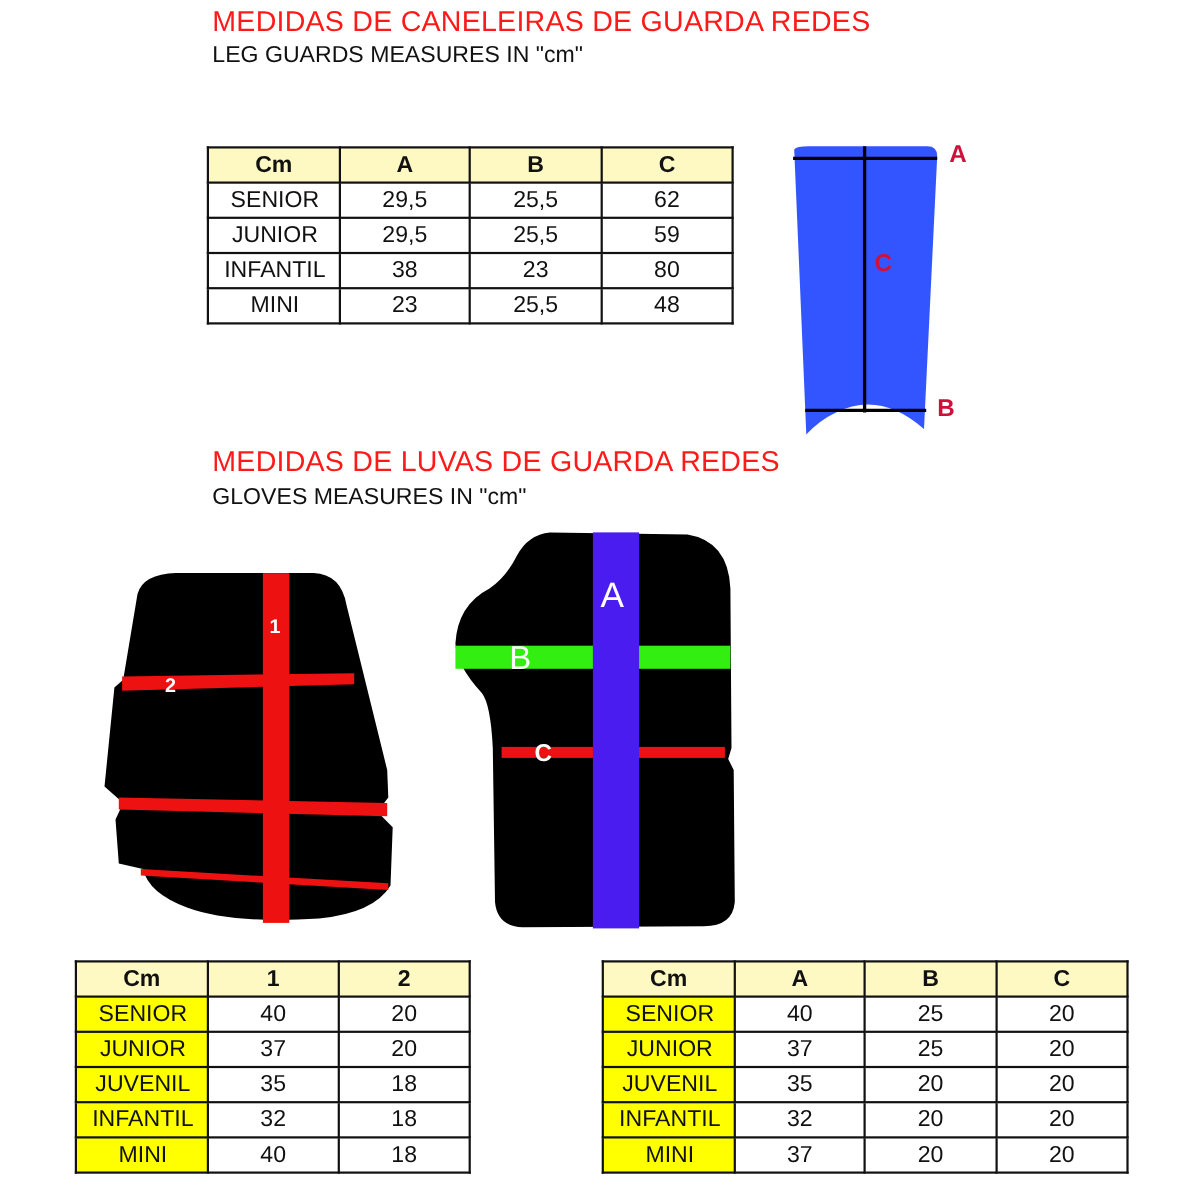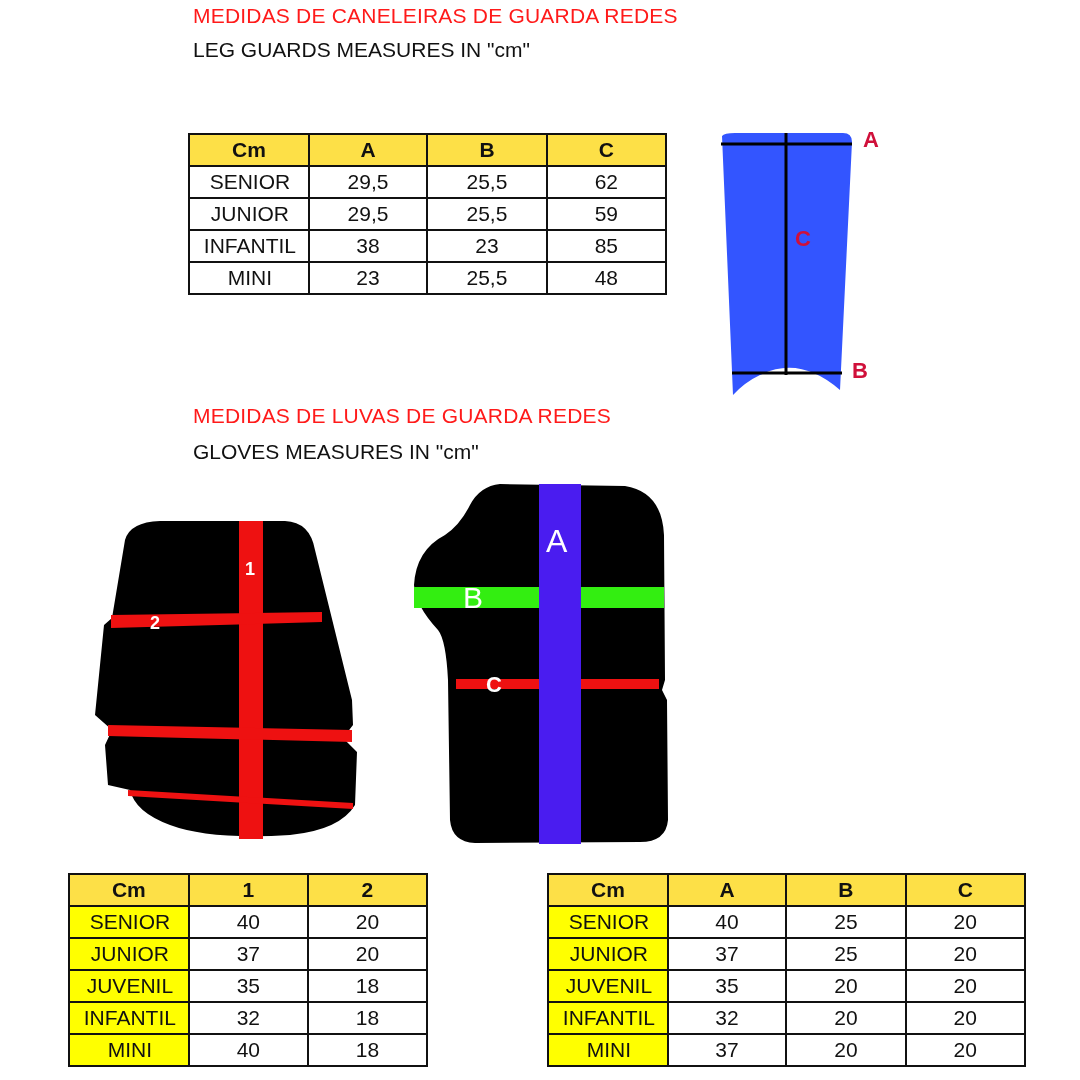--- a/index.html
+++ b/index.html
@@ -1,21 +1,21 @@
 <!DOCTYPE html>
 <html><head>
 <meta charset="utf-8">
 <style>
   html, body { margin:0; padding:0; background:#ffffff; }
   body { width:1080px; height:1080px; position:relative; overflow:hidden; font-family:"Liberation Sans", sans-serif; color:#111; }
-  .title-red { position:absolute; color:#ff1a1a; font-size:21px; letter-spacing:0.2px; white-space:nowrap; }
+  .title-red { position:absolute; color:#ff1a1a; font-size:26px; letter-spacing:0.2px; white-space:nowrap; }
   .title-black { position:absolute; color:#111; font-size:21px; white-space:nowrap; }
   table.msr { position:absolute; border-collapse:collapse; font-size:21px; }
   table.msr td, table.msr th { border:2px solid #111; padding:0; height:30px; text-align:center; }
-  table.msr th { background:#fde047; font-weight:bold; }
+  table.msr th { background:#fef9c3; font-weight:bold; }
   table.msr td.rowlabel { text-align:center; padding-left:2px; }
   table.msr td.rowlabel.yellow { background:#ffff00; }
   svg { position:absolute; }
 </style>
 </head>
 <body>
 
 <div class="title-red" style="left:193px; top:4px;">MEDIDAS DE CANELEIRAS DE GUARDA REDES</div>
 <div class="title-black" style="left:193px; top:38px;">LEG GUARDS MEASURES IN "cm"</div>
 
@@ -42,21 +42,21 @@
   <tr>
     <td class="rowlabel">JUNIOR</td>
     <td>29,5</td>
     <td>25,5</td>
     <td>59</td>
   </tr>
   <tr>
     <td class="rowlabel">INFANTIL</td>
     <td>38</td>
     <td>23</td>
-    <td>85</td>
+    <td>80</td>
   </tr>
   <tr>
     <td class="rowlabel">MINI</td>
     <td>23</td>
     <td>25,5</td>
     <td>48</td>
   </tr>
 </tbody>
   </table>
 

